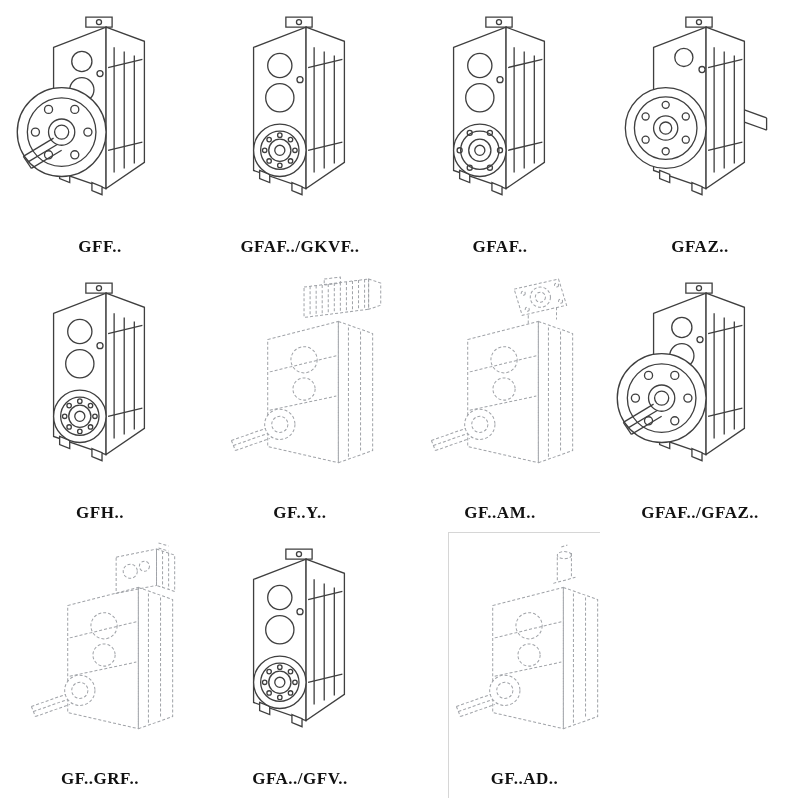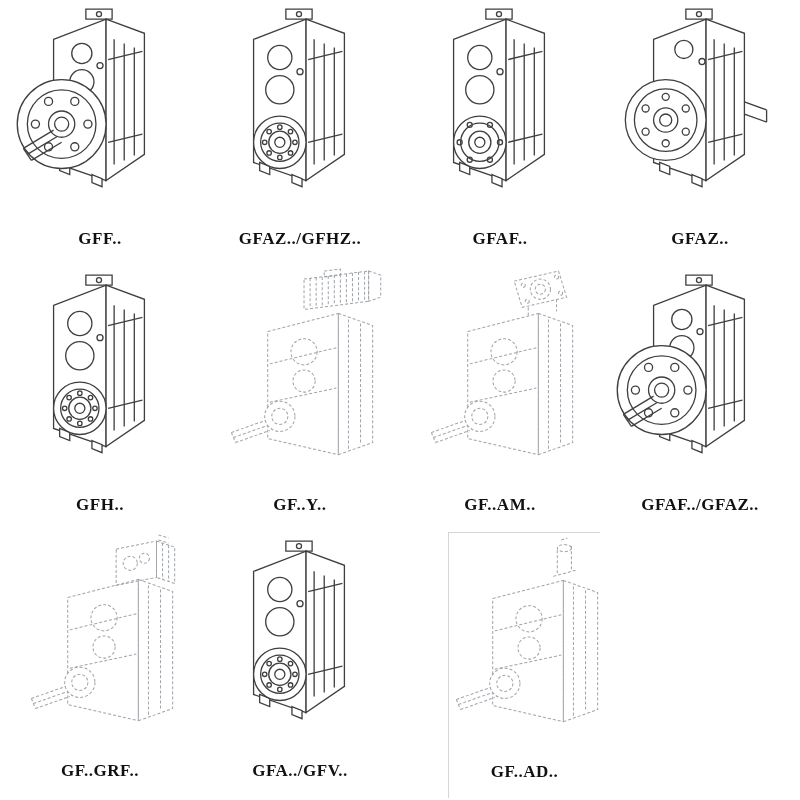--- a/index.html
+++ b/index.html
@@ -6,21 +6,21 @@
   .page{
     width:800px;height:800px;background:#fff;overflow:hidden;
     font-family:"Liberation Serif", serif;
   }
   .grid{
     display:grid;
     grid-template-columns:repeat(4,200px);
     grid-template-rows:repeat(3,266px);
   }
   .cell{
-    display:flex;flex-direction:column;align-items:center;justify-content:flex-start;
+    display:flex;flex-direction:column;align-items:center;justify-content:flex-end;
     margin:0;padding:0 0 4px 0;
   }
   .cell .drawing{height:224px;display:flex;align-items:center;justify-content:center;}
   .cell svg{display:block;width:188px;height:222px;}
   .caption{
     font-weight:bold;font-size:17px;letter-spacing:.5px;color:#111;
     line-height:30px;height:30px;white-space:nowrap;
   }
   .boxed{border-left:1px solid #d6d6d6;border-top:1px solid #d6d6d6;margin-left:48px;}
   .hiddefs{position:absolute;width:0;height:0;overflow:hidden;}
@@ -208,21 +208,21 @@
     </figure>
 
     <figure class="cell">
       <div class="drawing">
         <svg viewBox="0 0 180 220">
             <g stroke="#3f3f3f" stroke-width="1.3" fill="none">
               <use href="#var-hollow"></use>
             </g>
           </svg>
       </div>
-      <figcaption class="caption">GFAZ../GFHZ..</figcaption>
+      <figcaption class="caption">GFAF../GKVF..</figcaption>
     </figure>
 
     <figure class="cell">
       <div class="drawing">
         <svg viewBox="0 0 180 220">
             <g stroke="#3f3f3f" stroke-width="1.3" fill="none">
               <use href="#var-hollow-bolts"></use>
             </g>
           </svg>
       </div>

